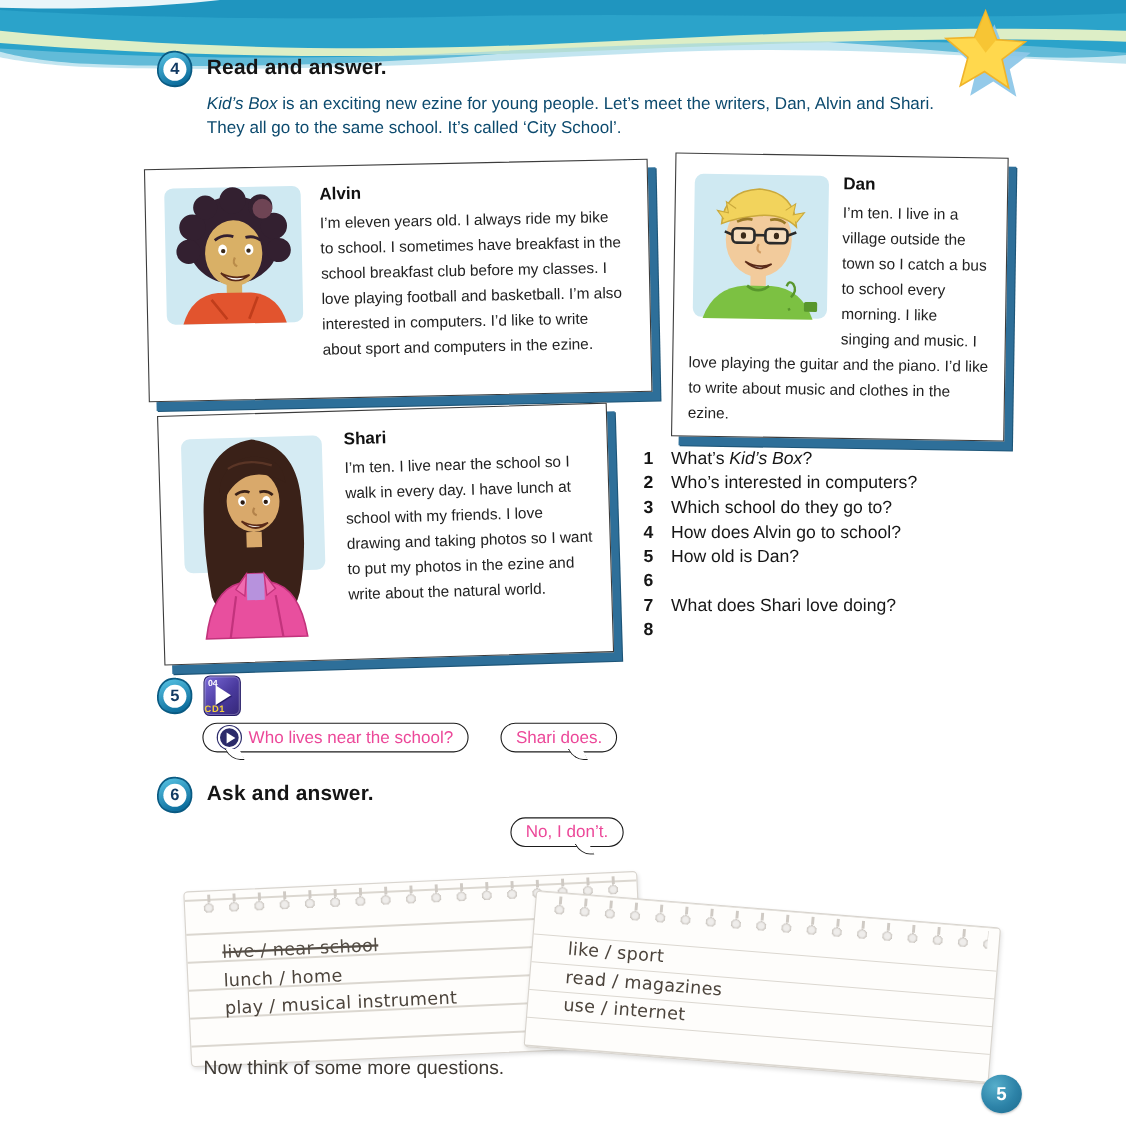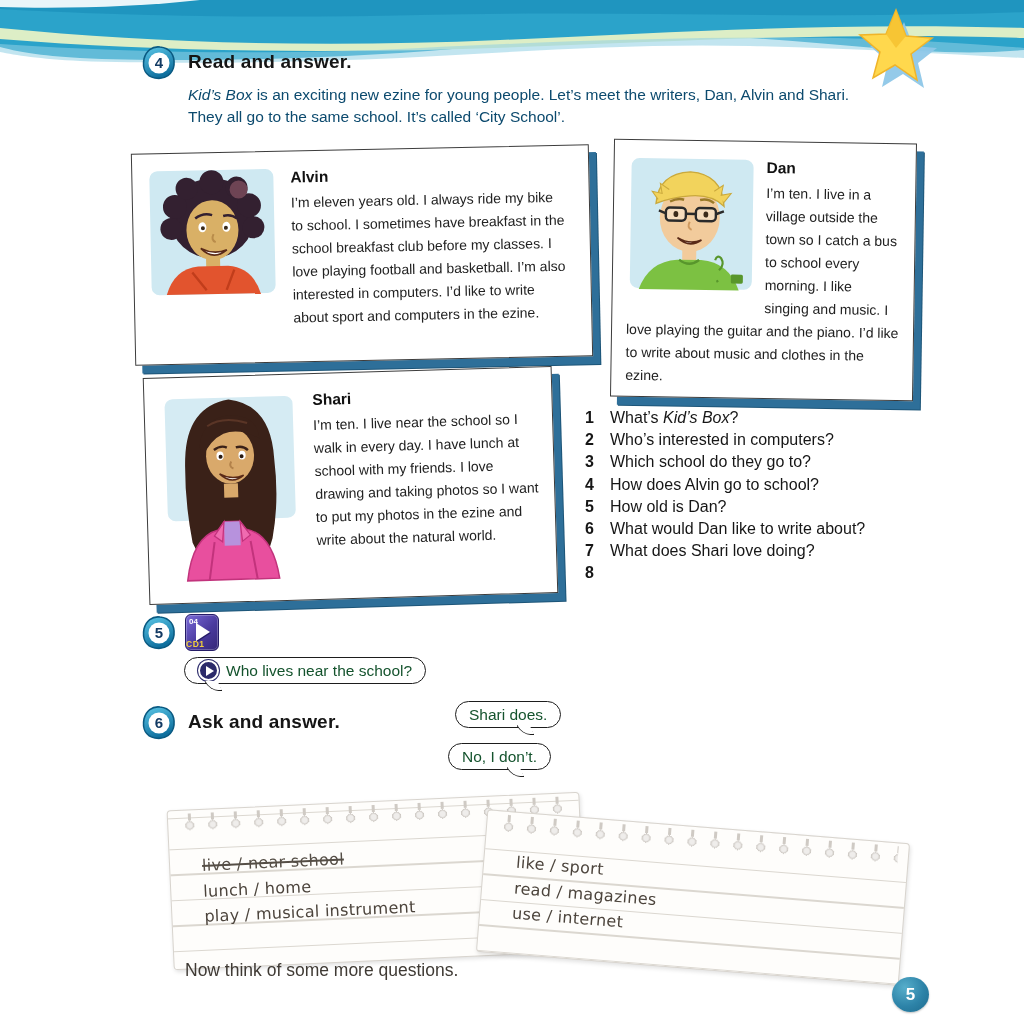--- a/index.html
+++ b/index.html
@@ -50,21 +50,21 @@
   .cdicon .tri{position:absolute;left:10px;top:8px;width:0;height:0;
     border-left:14px solid #fff;border-top:9px solid transparent;border-bottom:9px solid transparent;
     filter:drop-shadow(1px 1px 0 #241b66);}
   .cdicon .track{position:absolute;left:3px;top:2px;font-size:8px;font-weight:bold;color:#fff;}
   .cdicon .disc{position:absolute;left:0;bottom:1px;width:100%;text-align:left;
     font-size:8.5px;font-weight:bold;color:#f2cf3a;letter-spacing:.5px;}
 
   
   .bubble{border:1.8px solid #1d1d1d;border-radius:16px;background:#fff;
     display:flex;align-items:center;gap:7px;padding:2px 13px;height:27px;box-sizing:border-box;
-    font-size:15.5px;color:#14532d;white-space:nowrap;}
+    font-size:15.5px;color:#ec4899;white-space:nowrap;}
   .bubble::after{content:"";position:absolute;bottom:-8px;width:12px;height:9px;background:#fff;
     border-left:1.8px solid #1d1d1d;border-bottom:1.8px solid #1d1d1d;
     border-radius:0 0 0 9px;transform:skewX(28deg);}
   .bubble.tail-left::after{left:22px;}
   .bubble.tail-right::after{right:28px;}
   .playbtn{width:21px;height:21px;border-radius:50%;background:#2b2a6a;
     box-shadow:inset 0 0 0 2px #fff,0 0 0 1px #2b2a6a;flex:0 0 auto;position:relative;}
   .playbtn::after{content:"";position:absolute;left:8px;top:5.5px;width:0;height:0;
     border-left:8px solid #fff;border-top:5px solid transparent;border-bottom:5px solid transparent;}
 
@@ -239,21 +239,20 @@
     <div class="qrow">
       <span class="qnum">4</span>
       <span><span>How does Alvin go to school?</span><span class="it"></span><span></span></span>
     </div>
     <div class="qrow">
       <span class="qnum">5</span>
       <span><span>How old is Dan?</span><span class="it"></span><span></span></span>
     </div>
     <div class="qrow">
       <span class="qnum">6</span>
-      <span><span>What would Dan like to write about?</span><span class="it"></span><span></span></span>
     </div>
     <div class="qrow">
       <span class="qnum">7</span>
       <span><span>What does Shari love doing?</span><span class="it"></span><span></span></span>
     </div>
     <div class="qrow">
       <span class="qnum">8</span>
     </div>
   </div>
 
@@ -273,40 +272,40 @@
   <div class="abs cdicon" style="left:185px;top:614px;">
     <span class="track">04</span>
     <span class="tri"></span>
     <span class="disc">CD1</span>
   </div>
 
   <div class="abs bubble tail-left" style="left:184px;top:657px;">
     <span class="playbtn"></span>
     <span>Who lives near the school?</span>
   </div>
-  <div class="abs bubble tail-right" style="left:455px;top:657px;margin-top:44px;">
+  <div class="abs bubble tail-right" style="left:455px;top:657px;">
     <span>Shari does.</span>
   </div>
 
   <div class="abs badge" style="left:141px;top:705px;">
     <svg width="36" height="36" viewBox="0 0 36 36">
       <defs>
           <linearGradient id="bg6" x1="0" y1="0" x2="0.4" y2="1">
         <stop offset="0" stop-color="#5cc8e8"></stop>
             <stop offset="1" stop-color="#0e6f9e"></stop>
           </linearGradient>
         </defs>
       <path d="M19 2 C29 3 34 10 33 20 C32 29 24 35 14 33 C5 31 1 24 3 14 C5 6 11 1 19 2 Z" fill="url(#bg6)" stroke="#0a5a82" stroke-width="1.6"></path>
       <circle cx="18" cy="18" r="10.5" fill="#ffffff"></circle>
     </svg>
     <span class="num">6</span>
   </div>
   <div class="abs act-title" style="left:188px;top:711px;">Ask and answer.</div>
 
-  <div class="abs bubble tail-right" style="left:448px;top:743px;">
+  <div class="abs bubble tail-right" style="left:464px;top:743px;">
     <span>No, I don’t.</span>
   </div>
 
   <div class="abs notepad np-left">
     <div class="holes"></div>
     <div class="items">
       <div class="struck">live / near school</div>
       <div>lunch / home</div>
       <div>play / musical instrument</div>
     </div>

